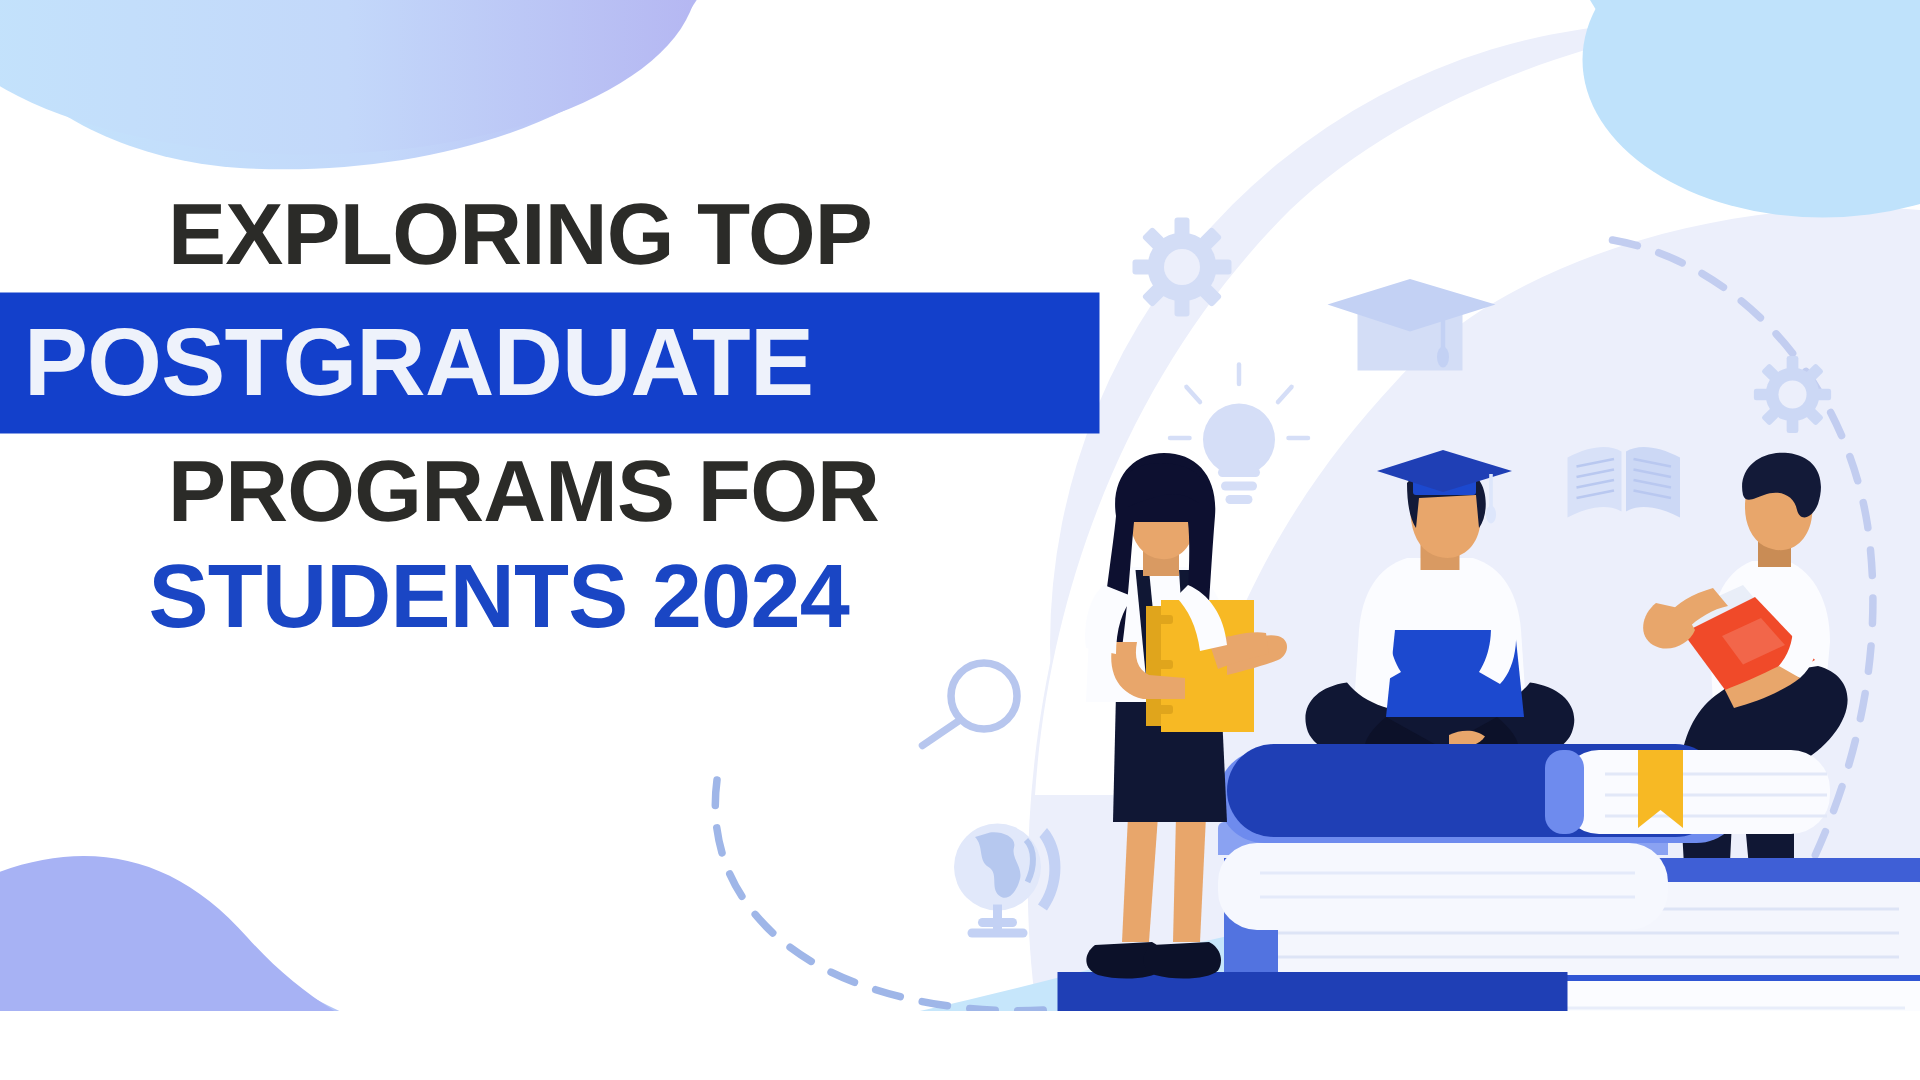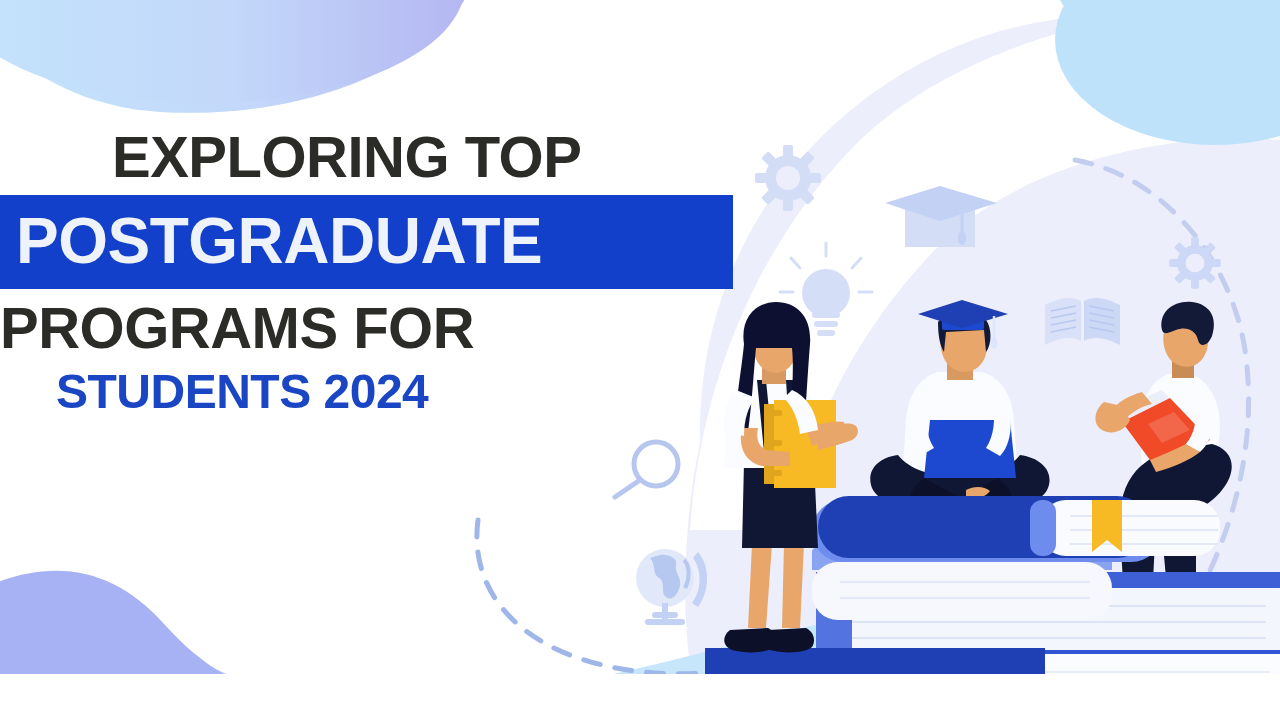--- a/index.html
+++ b/index.html
@@ -38,27 +38,28 @@
   }
   .hl-band .txt{
     padding-left:16px;
     font-size:64px;
     font-weight:700;
     color:#eef2fb;
     letter-spacing:-0.5px;
     display:block;
   }
   .hl-row3{
+    padding-left:112px;
     font-size:58px;
     color:#2b2b28;
     margin-bottom:11px;
   }
   .hl-row4{
-    padding-left:56px;
-    font-size:48px;
+    padding-left:99px;
+    font-size:60px;
     color:#1a46c4;
   }
 </style>
 </head>
 <body>
 
 <div id="stage">
 
   <svg class="layer" viewBox="0 0 1280 720">
     <defs>

